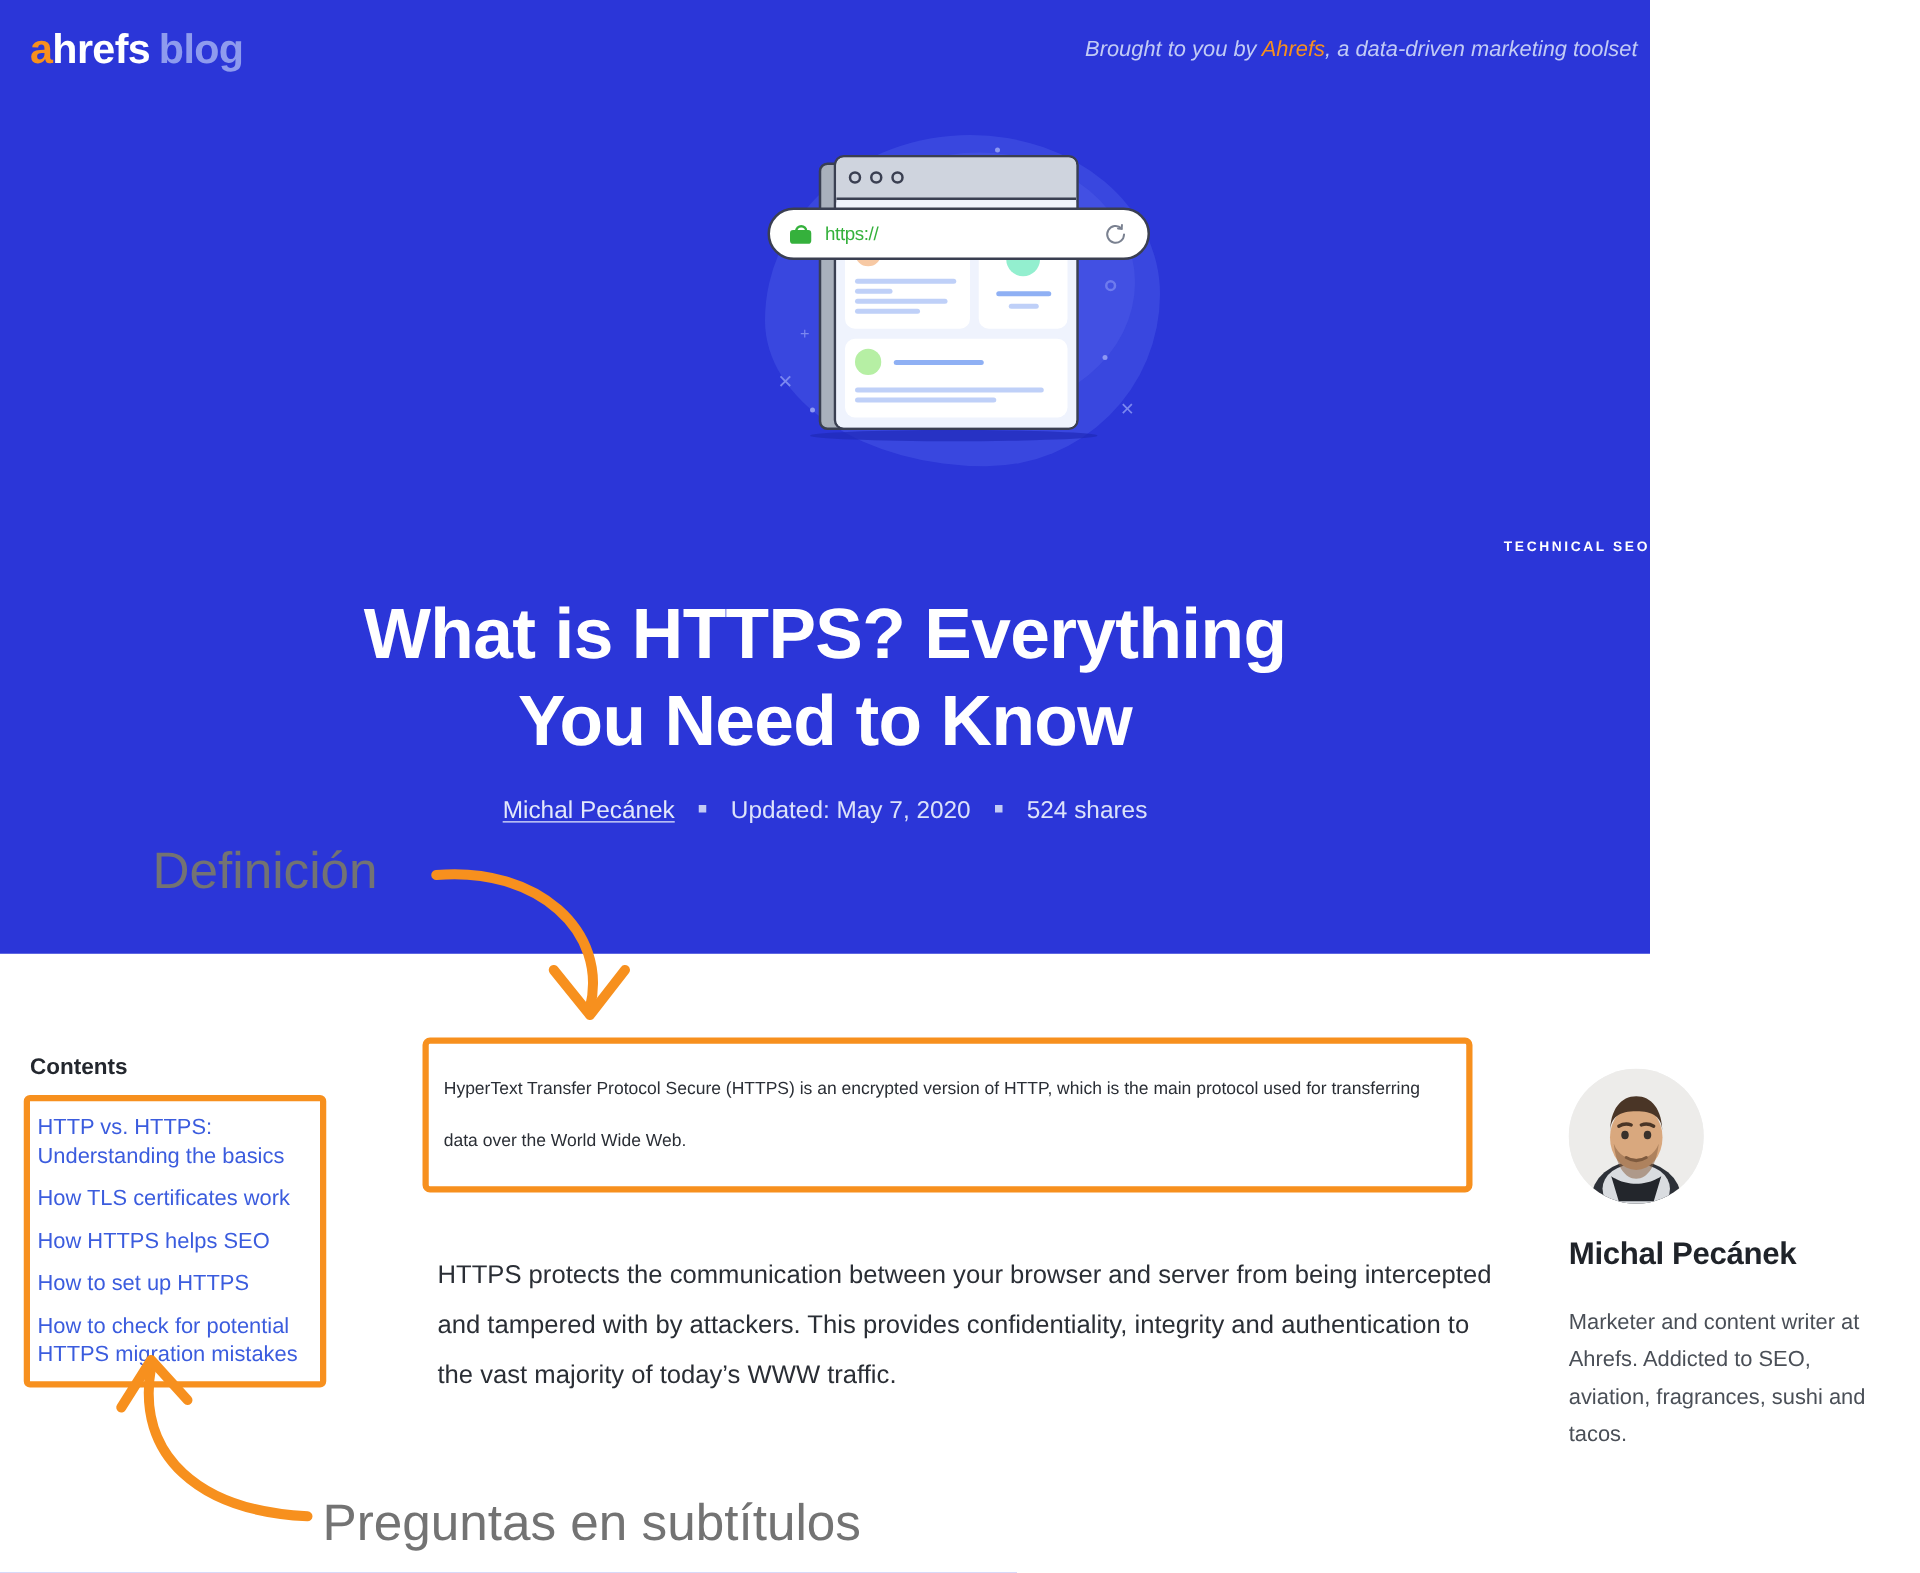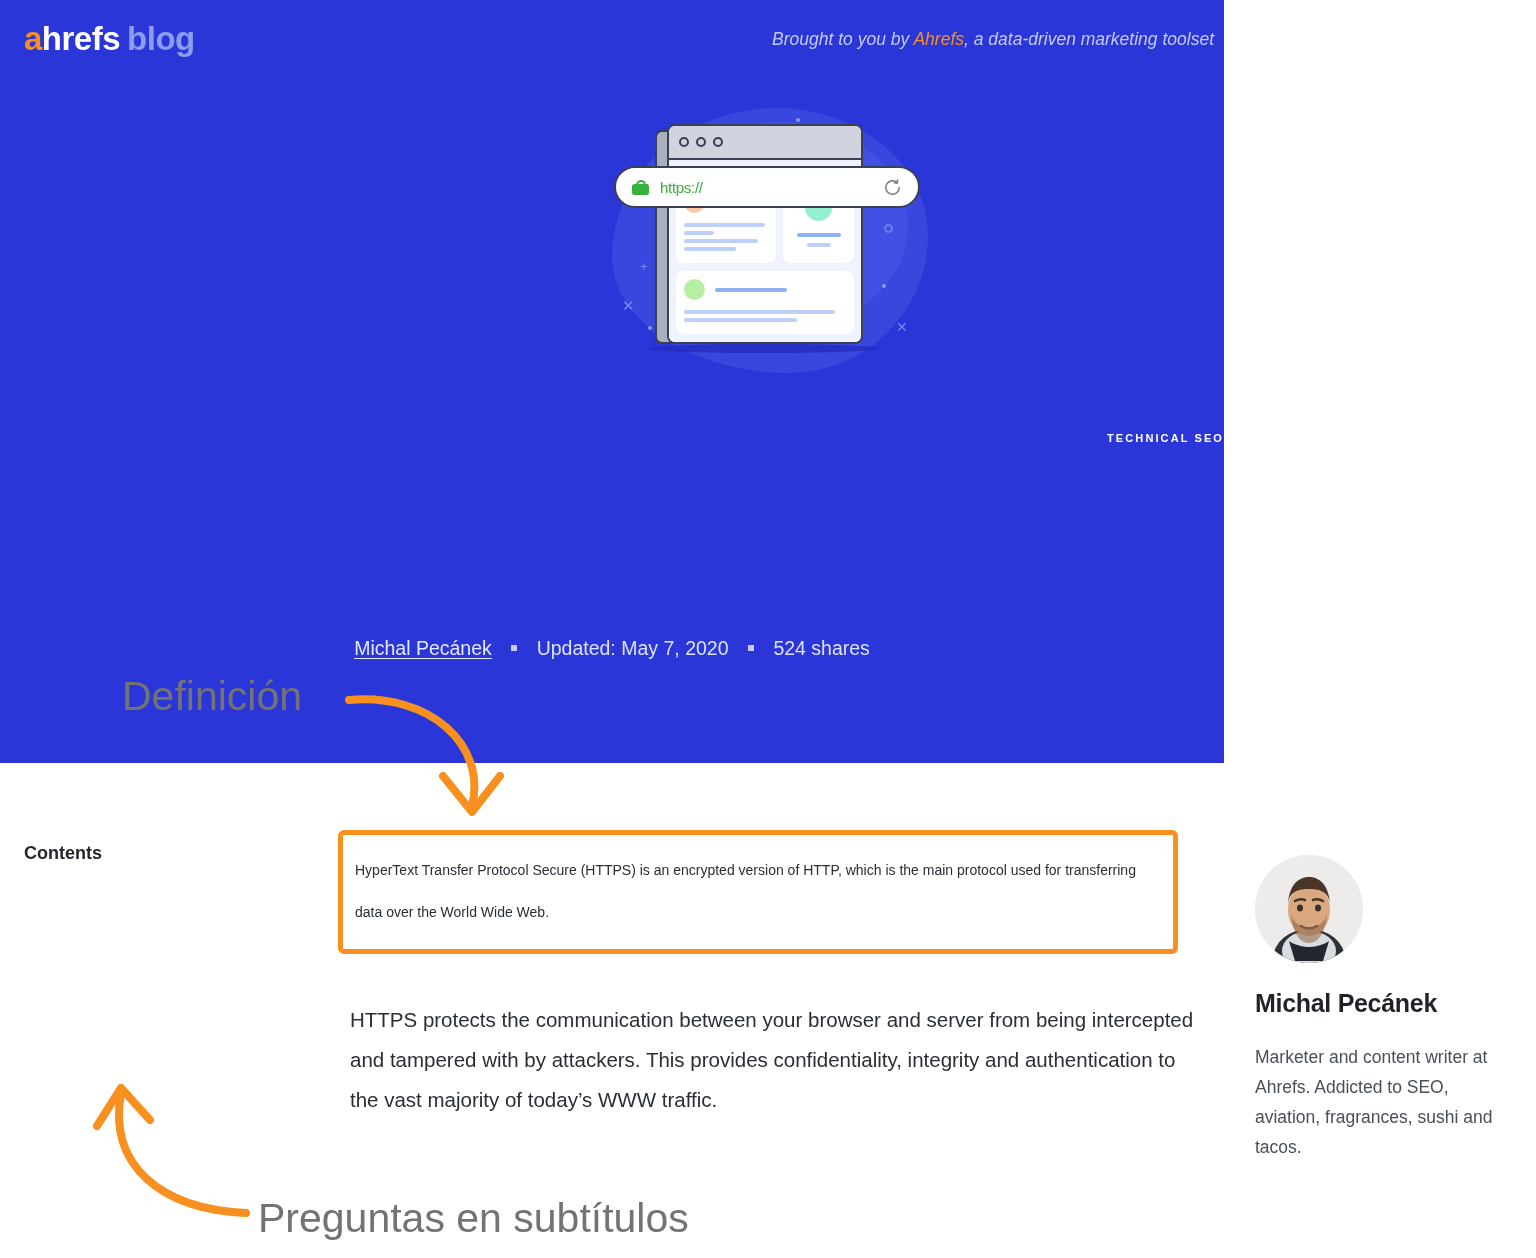--- a/index.html
+++ b/index.html
@@ -16,21 +16,21 @@
     position: relative;
     width: 1536px;
     height: 1258px;
     background: #ffffff;
   }
 
   
   .hero {
     position: absolute;
     left: 0; top: 0;
-    width: 1224px;
+    width: 1320px;
     height: 763px;
     background: #2B36D8;
     overflow: hidden;
   }
 
   .logo {
     position: absolute;
     left: 24px;
     top: 22px;
     font-size: 33px;
@@ -429,32 +429,40 @@
           <svg width="19" height="19" viewBox="0 0 24 24" fill="none" stroke="#7A8190" stroke-width="2" stroke-linecap="round">
             <path d="M20.5 12a8.5 8.5 0 1 1-2.6-6.1"></path>
             <path d="M18.4 2.6 18.1 6.4 14.4 6.0"></path>
           </svg>
         </div>
       </div>
     </div>
 
     <div class="kicker">TECHNICAL SEO</div>
 
+    <h1 class="headline">What is HTTPS? Everything You Need to Know</h1>
 
     <div class="byline">
       <span class="author">Michal Pecánek</span>
       <span class="sep"></span>
       <span>Updated: May 7, 2020</span>
       <span class="sep"></span>
       <span>524 shares</span>
     </div>
   </div>
 
   <div class="contents-head">Contents</div>
 
+  <div class="toc-box">
+    <div class="toc-item">HTTP vs. HTTPS: Understanding the basics</div>
+    <div class="toc-item">How TLS certificates work</div>
+    <div class="toc-item">How HTTPS helps SEO</div>
+    <div class="toc-item">How to set up HTTPS</div>
+    <div class="toc-item">How to check for potential HTTPS migration mistakes</div>
+  </div>
 
   <div class="def-box">
     <p class="def-text">HyperText Transfer Protocol Secure (HTTPS) is an encrypted version of HTTP, which is the main protocol used for transferring data over the World Wide Web.</p>
   </div>
 
   <p class="body-para">HTTPS protects the communication between your browser and server from being intercepted and tampered with by attackers. This provides confidentiality, integrity and authentication to the vast majority of today’s WWW traffic.</p>
 
   <div class="author-card">
     <div class="avatar">
       <svg width="108" height="108" viewBox="0 0 108 108">

